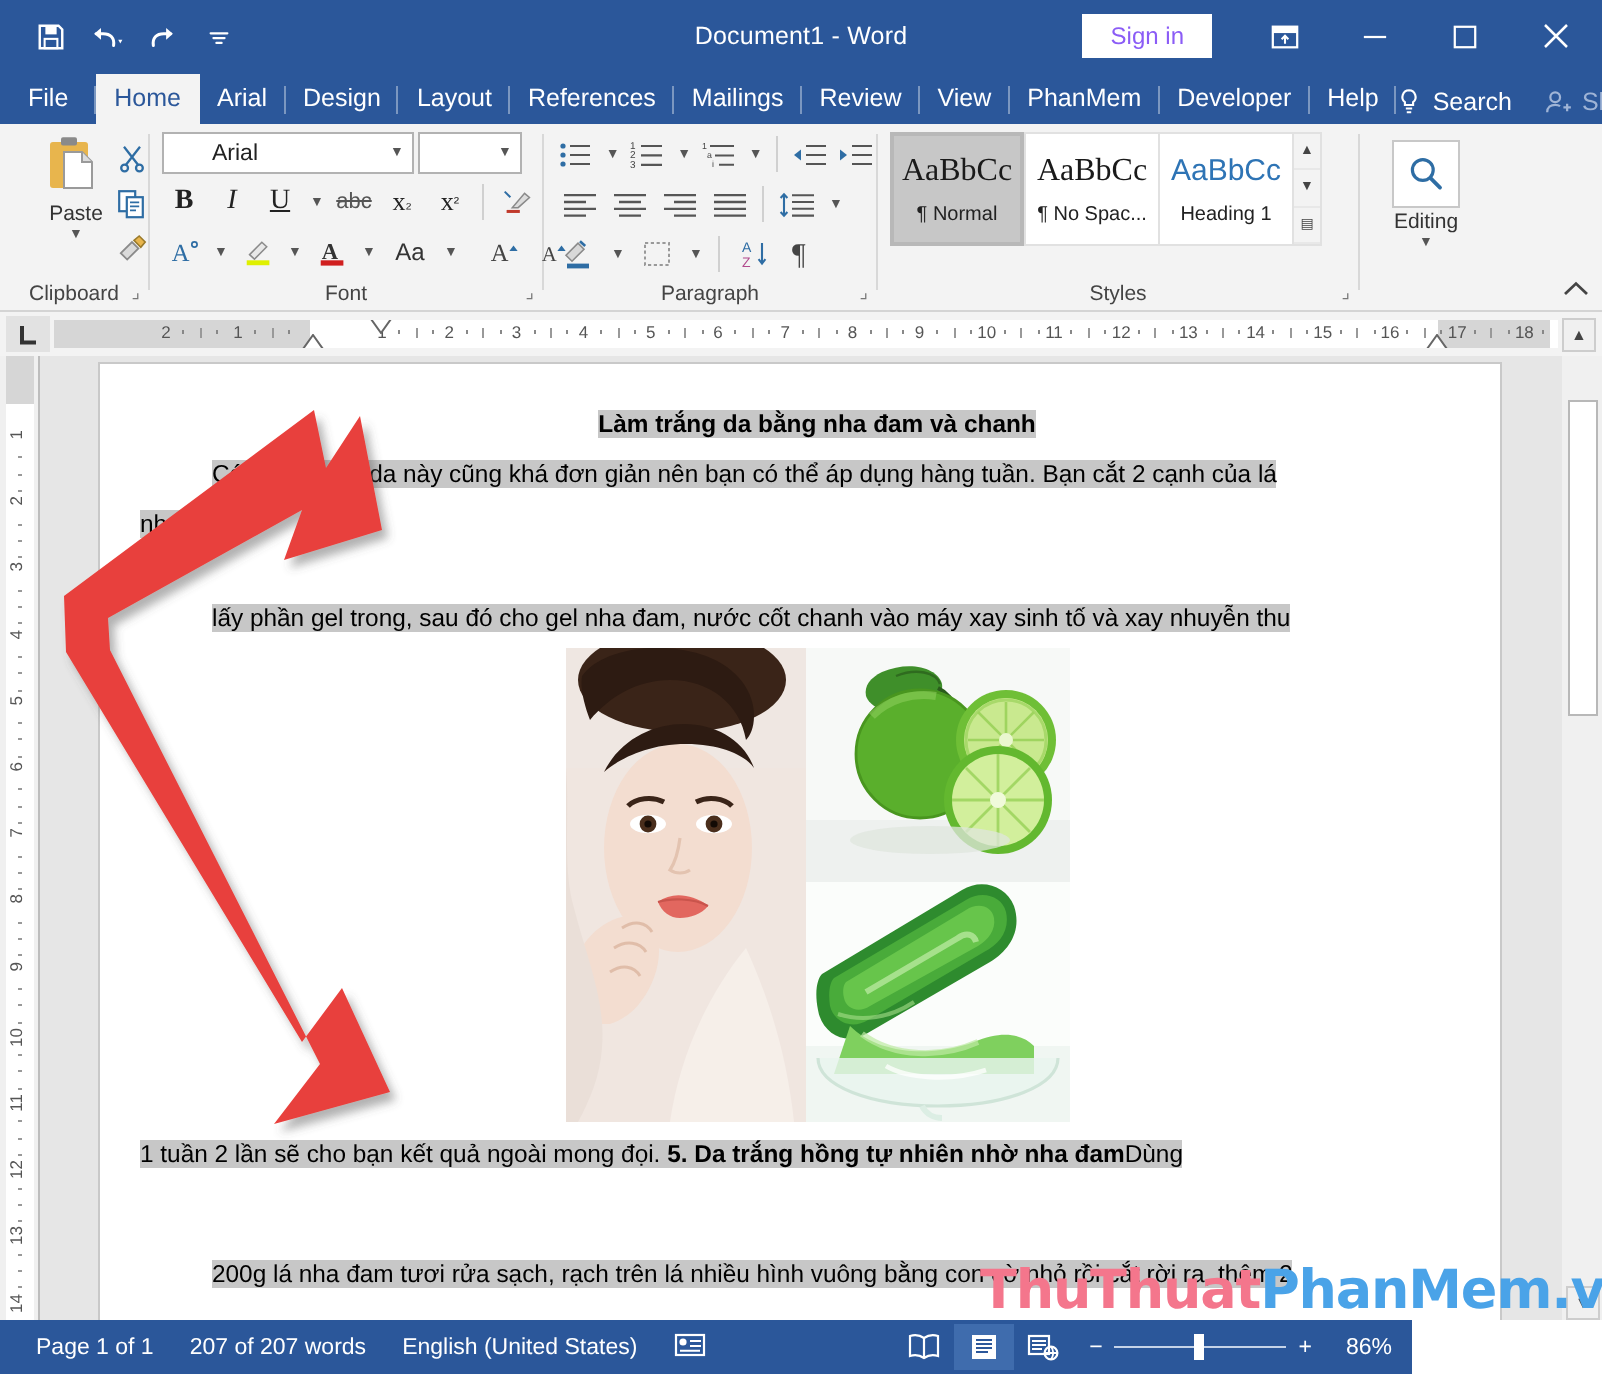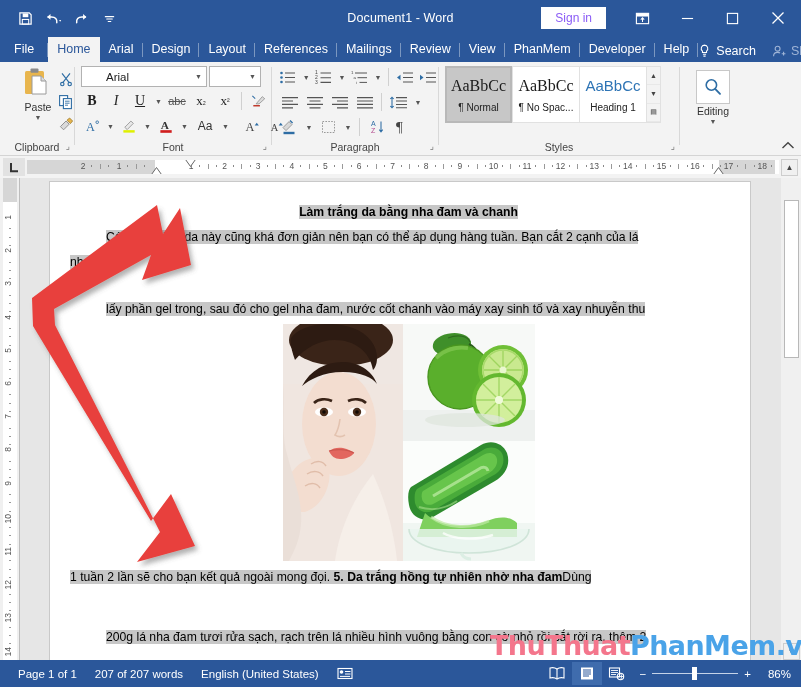--- a/index.html
+++ b/index.html
@@ -234,21 +234,21 @@
     letter-spacing: -.6px; white-space: nowrap; z-index: 40;
   }
   .wm-a { color: #f4768c; }
   .wm-b { color: #4aa3e8; }
 
   
   .arrow-svg { position: absolute; left: 0; top: 178px; z-index: 30; pointer-events: none; }
 
   
   .status {
-    position: absolute; left: 0; top: 660px; width: 801px; height: 27px;
+    position: absolute; left: 0; top: 660px; width: 706px; height: 27px;
     background: #2b579a; color: #fff; display: flex; align-items: center;
     font-size: 11.5px;
   }
   .st-item { padding: 0 0 0 0; margin-left: 18px; white-space: nowrap; }
   .st-right { margin-left: auto; display: flex; align-items: center; gap: 0; padding-right: 10px; }
   .vbtn { width: 30px; height: 23px; display: flex; align-items: center; justify-content: center; }
   .vbtn.act { background: #3f6cad; }
   .zoom-wrap { display: flex; align-items: center; gap: 6px; margin-left: 8px; }
   .zline { position: relative; width: 86px; height: 14px; display: flex; align-items: center; }
   .zline .bar { position: absolute; left: 0; right: 0; height: 1px; background: #c5d3e8; }

